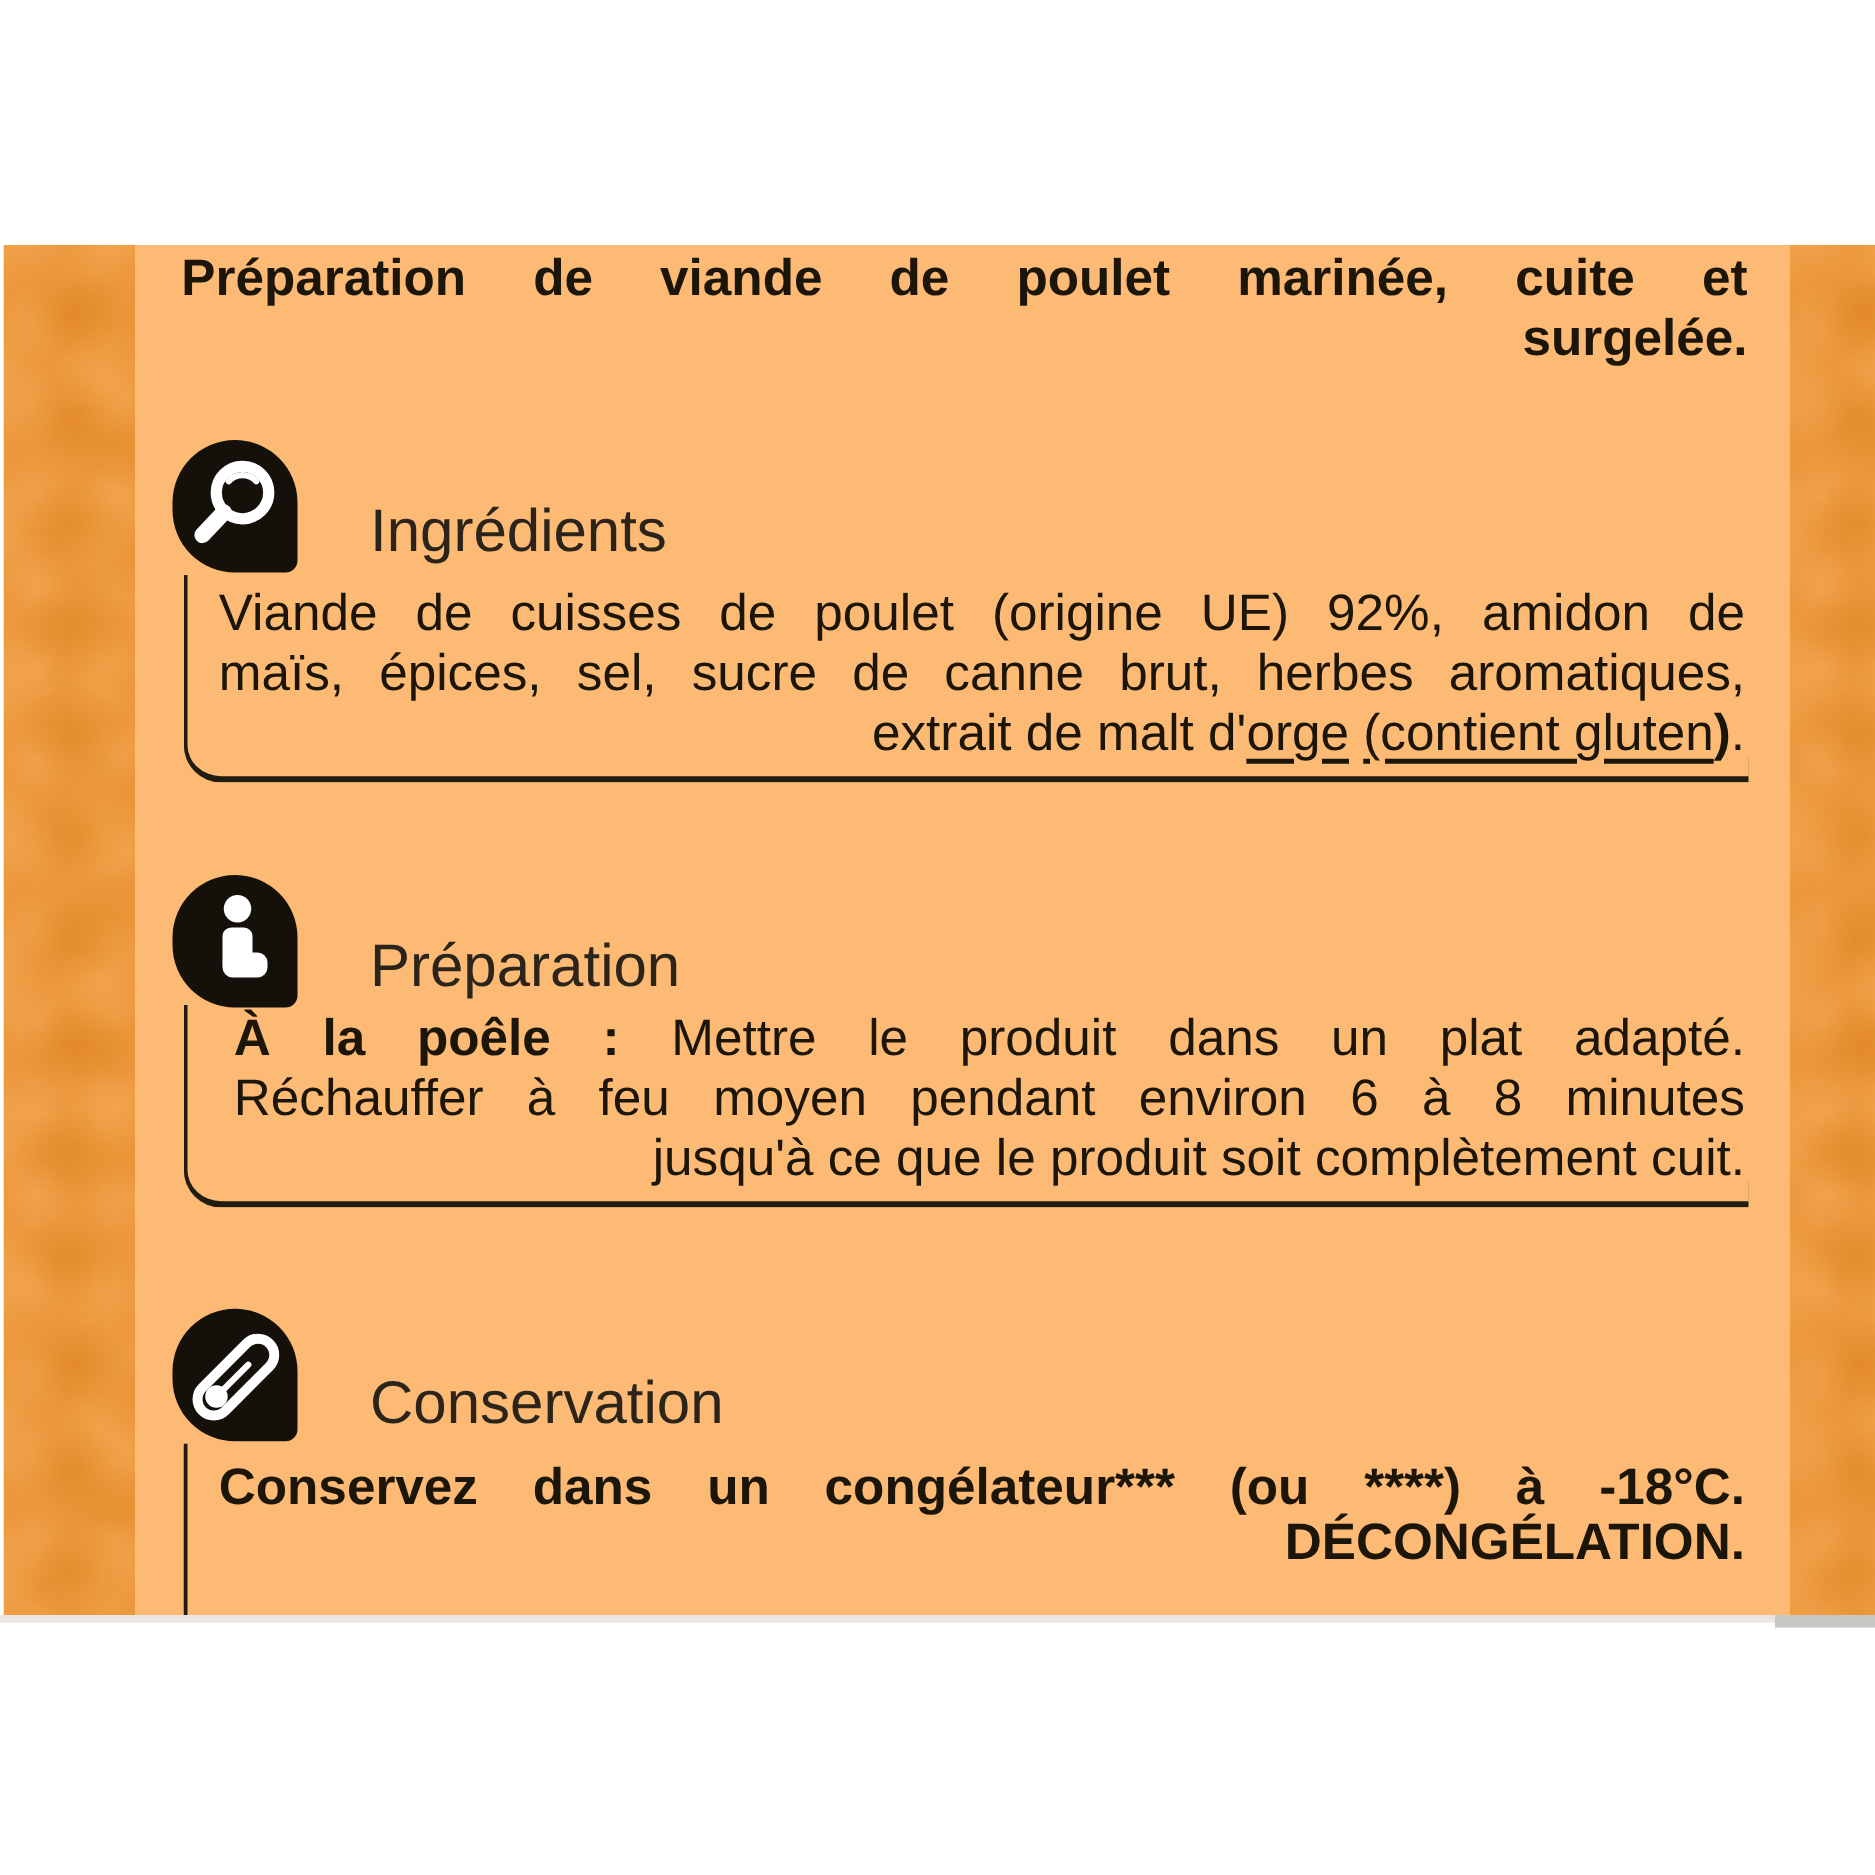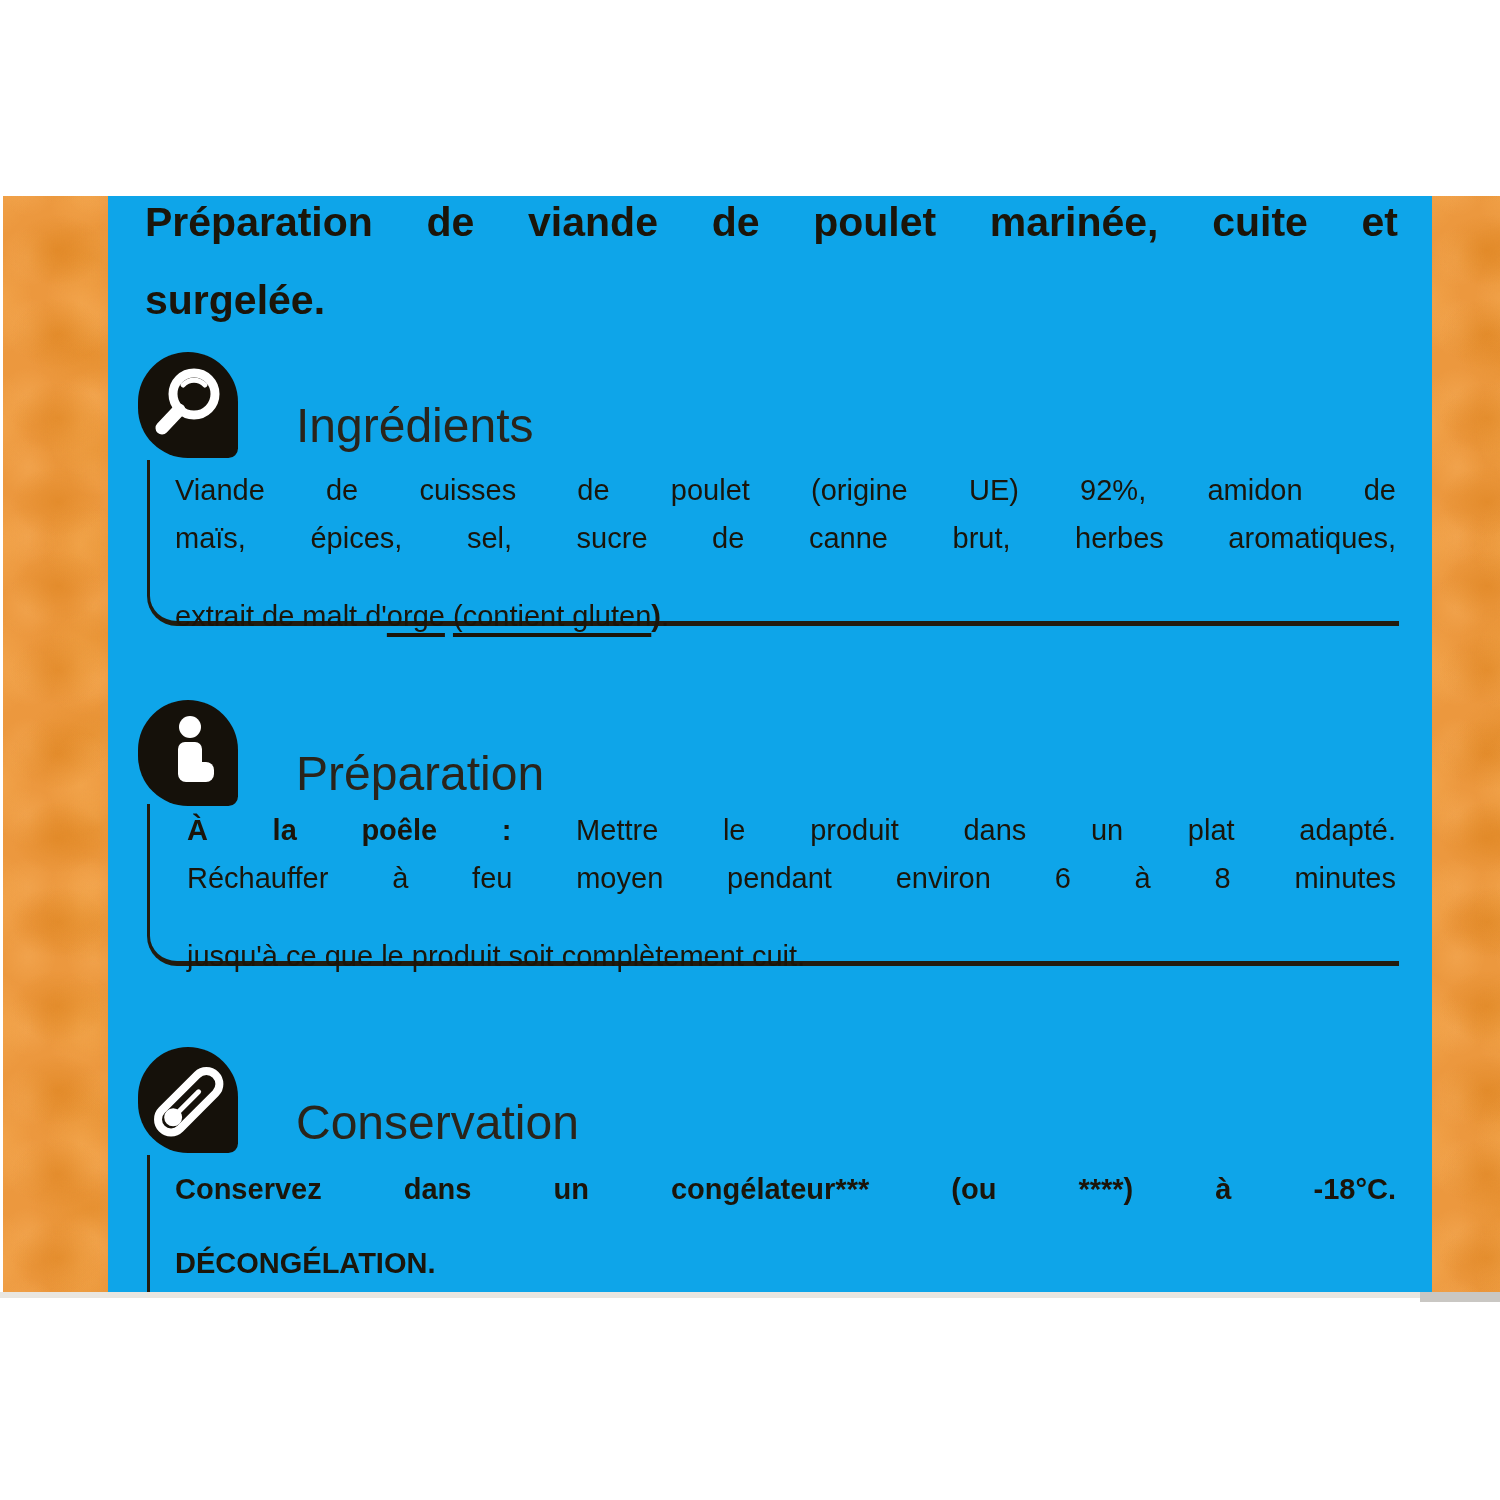--- a/index.html
+++ b/index.html
@@ -18,42 +18,42 @@
       radial-gradient(closest-side, rgba(246,172,84,0.55), rgba(246,172,84,0) 85%),
       radial-gradient(closest-side, rgba(224,136,34,0.45), rgba(224,136,34,0) 85%),
       radial-gradient(closest-side, rgba(248,178,96,0.40), rgba(248,178,96,0) 85%);
     background-size:110px 84px, 84px 120px, 150px 95px, 66px 70px;
     background-position:0 12px, 36px 48px, 14px 110px, 58px 26px;
   }
   .stripe-left{left:3px;width:105px;}
   .stripe-right{left:1432px;width:68px;}
   .panel{
     position:absolute;left:108px;top:0;width:1324px;height:1096px;
-    background:#0ea5e9;overflow:hidden;color:#1b150a;
+    background:#fdba74;overflow:hidden;color:#1b150a;
   }
   .intro{
     position:absolute;left:37px;top:2px;width:1253px;
     font-size:41px;line-height:48px;font-weight:bold;
   }
   .jline{text-align:justify;text-align-last:justify;}
-  .lline{text-align:left;margin-top:30px;}
+  .lline{text-align:right;}
   .icon-bubble{
     position:absolute;left:30px;width:100px;height:106px;
     background:#15110a;border-radius:52px 52px 10px 52px;z-index:3;
   }
   .ib1{top:156px;}.ib2{top:504px;}.ib3{top:851px;}
   .heading{
     position:absolute;left:188px;font-size:48px;line-height:56px;color:#2a241b;
   }
   .h1{top:202px;}.h2{top:550px;}.h3{top:899px;}
   .box{
     position:absolute;left:39px;width:1252px;box-sizing:border-box;
     border-left:3px solid #221c10;border-bottom:5px solid #221c10;
     border-bottom-left-radius:30px;
-    font-size:29px;line-height:48px;
+    font-size:41px;line-height:48px;
   }
   .box1{top:264px;height:166px;padding:6px 3px 0 25px;}
   .box2{top:608px;height:162px;padding:2px 3px 0 37px;}
   .box3{
     top:959px;height:137px;padding:12px 3px 10px 25px;
     border-bottom:none;border-bottom-left-radius:0;
     font-weight:bold;line-height:44px;
   }
   .allergen{
     font-weight:normal;text-decoration:underline;

